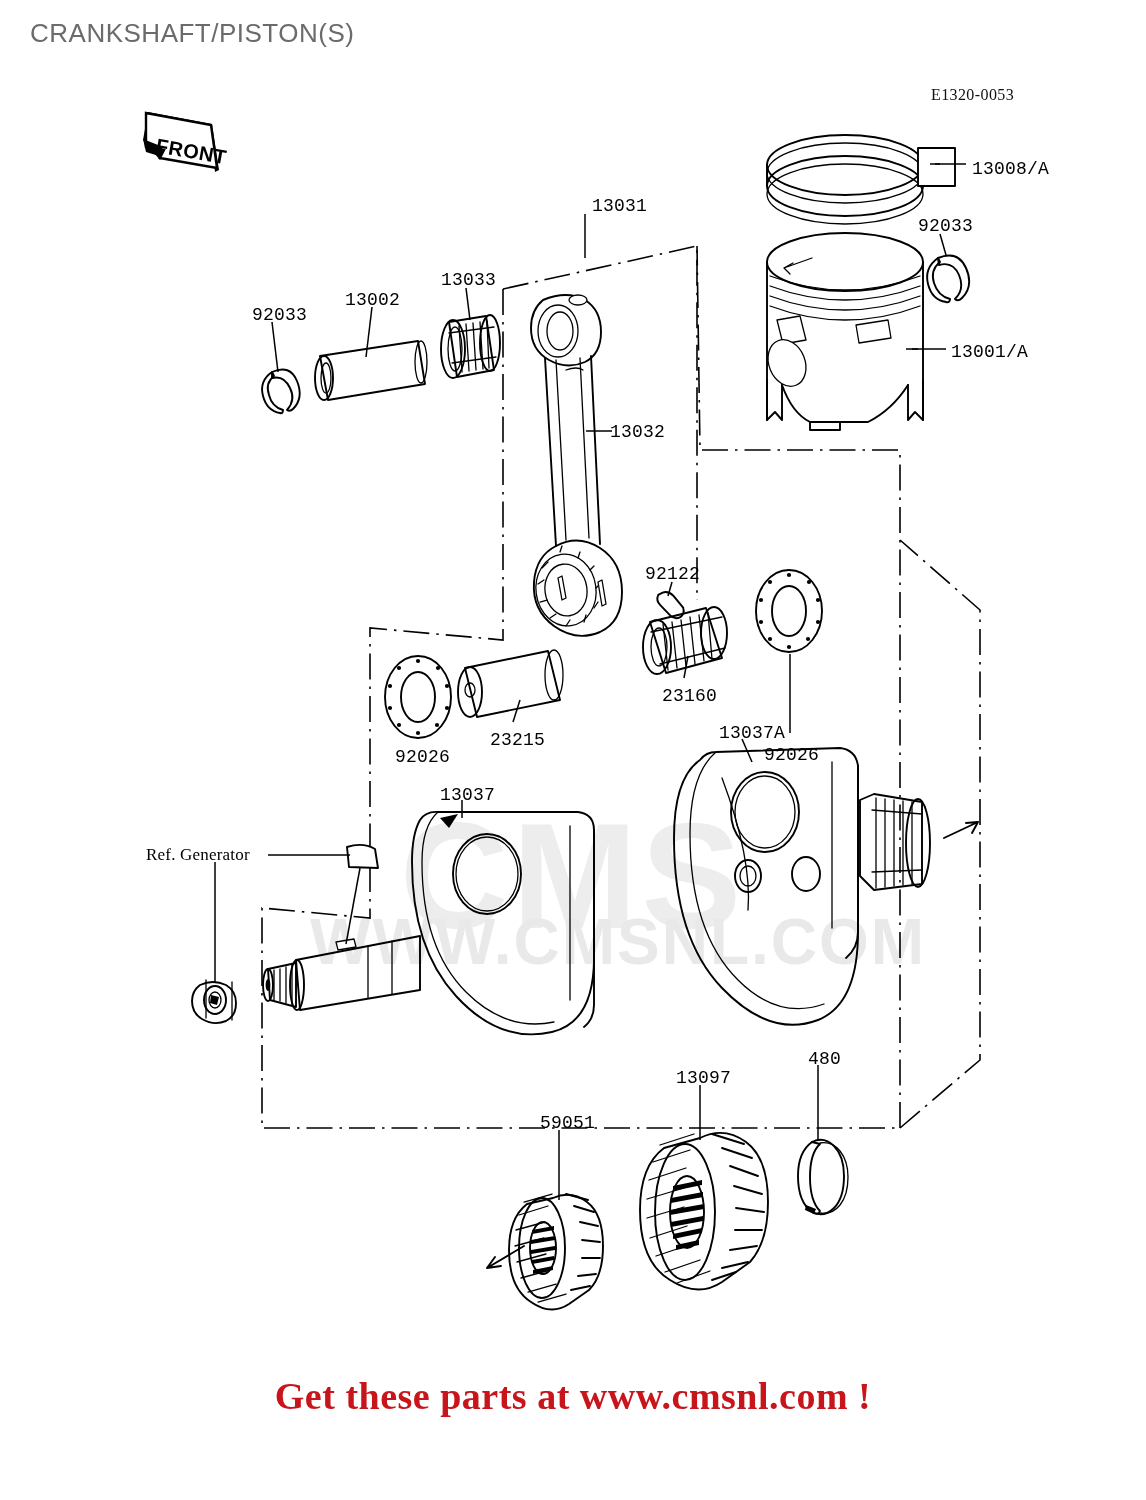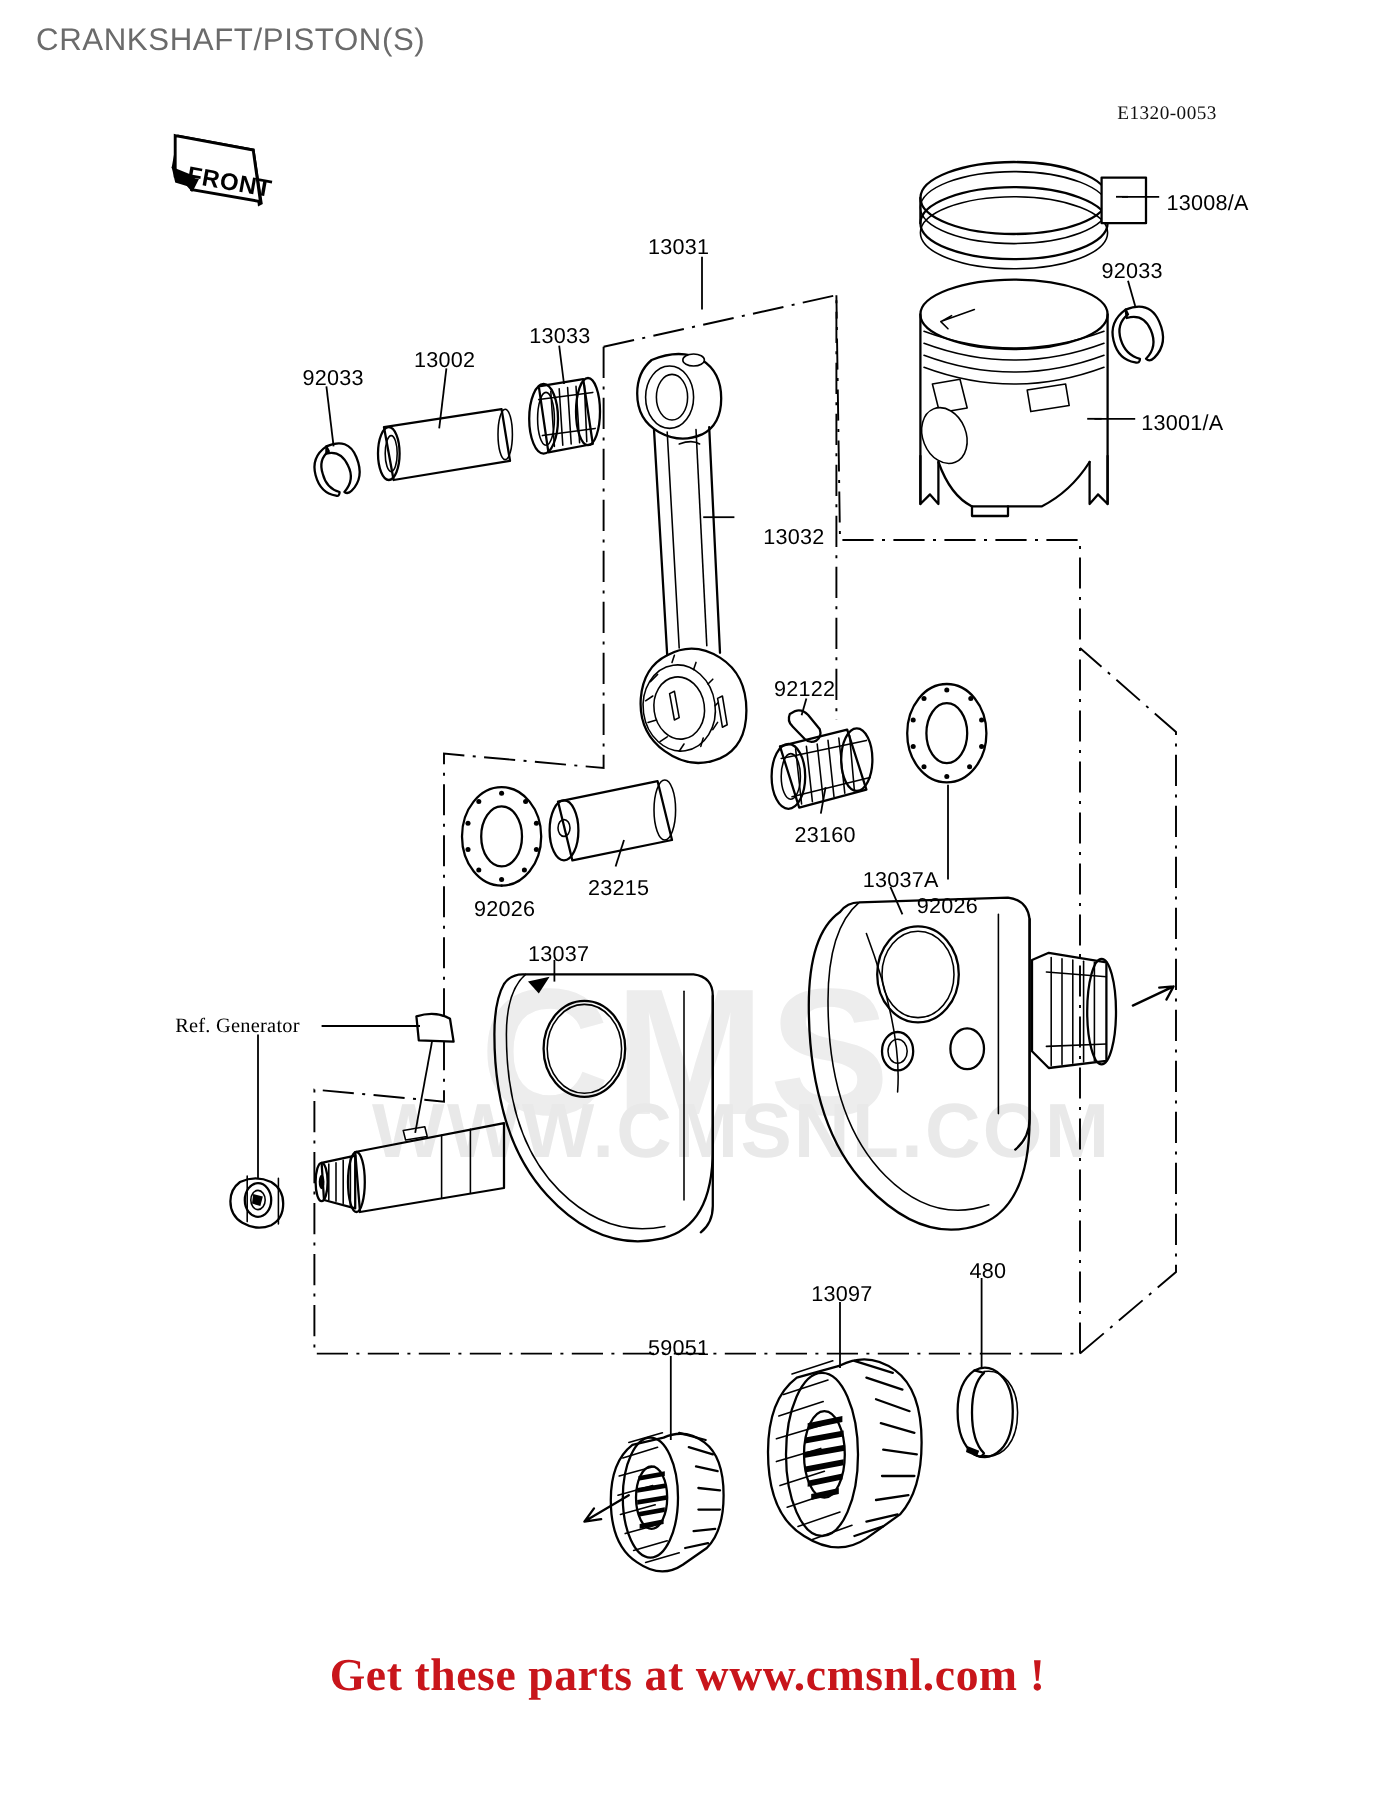--- a/index.html
+++ b/index.html
@@ -7,21 +7,21 @@
        font-family:"Liberation Sans",sans-serif;}
   #stage{position:absolute;inset:0;width:1146px;height:1122px;}
   .page-title{position:absolute;left:30px;top:18px;font-size:26px;color:#6b6b6b;
               letter-spacing:.5px;font-family:"Liberation Sans",sans-serif;}
   .drawing-no{position:absolute;left:915px;top:86px;font-size:16px;color:#111;
               font-family:"Liberation Serif",serif;letter-spacing:.4px;margin-left:16px;}
   .bottom-cta{position:absolute;left:0;right:0;top:1374px;text-align:center;
               font-size:38px;font-weight:bold;color:#c8151b;
               font-family:"Liberation Serif",serif;letter-spacing:.5px;}
   .lbl{position:absolute;font-size:18px;color:#000;white-space:nowrap;
-       font-family:Liberation Sans, sans-serif;letter-spacing:.2px;}
+       font-family:Liberation Mono, monospace;letter-spacing:.2px;}
   .lbl.serif{font-family:"Liberation Serif",serif;font-size:17px;}
   svg.art{position:absolute;left:0;top:0;width:1146px;height:1500px;
           pointer-events:none;}
   .wm{position:absolute;color:#e9e9e9;font-weight:bold;
       font-family:"Liberation Sans",sans-serif;user-select:none;}
   #wm-text{left:310px;top:905px;font-size:64px;letter-spacing:2px;}
   #wm-cms{left:400px;top:790px;font-size:150px;letter-spacing:4px;color:#ededed;}
 </style>
 </head>
 <body>
@@ -348,22 +348,22 @@
       <path d="M700 1085 L700 1140"></path>
       <path d="M818 1065 L818 1140"></path>
       <path d="M268 855 L350 855"></path>
       <path d="M215 862 L215 982"></path>
     </g>
   </svg>
 
   <div class="lbl" style="left:252px;top:305px;">92033</div>
   <div class="lbl" style="left:345px;top:290px;">13002</div>
   <div class="lbl" style="left:441px;top:270px;">13033</div>
-  <div class="lbl" style="left:540px;top:196px;text-align:center;">13031</div>
-  <div class="lbl" style="left:636px;top:422px;margin-top:15px;">13032</div>
+  <div class="lbl" style="left:592px;top:196px;text-align:center;">13031</div>
+  <div class="lbl" style="left:610px;top:422px;">13032</div>
   <div class="lbl" style="left:972px;top:159px;">13008/A</div>
   <div class="lbl" style="left:918px;top:216px;">92033</div>
   <div class="lbl" style="left:951px;top:342px;">13001/A</div>
   <div class="lbl" style="left:645px;top:564px;">92122</div>
   <div class="lbl" style="left:662px;top:686px;">23160</div>
   <div class="lbl" style="left:764px;top:745px;">92026</div>
   <div class="lbl" style="left:395px;top:747px;">92026</div>
   <div class="lbl" style="left:490px;top:730px;">23215</div>
   <div class="lbl" style="left:440px;top:785px;">13037</div>
   <div class="lbl" style="left:719px;top:723px;">13037A</div>

